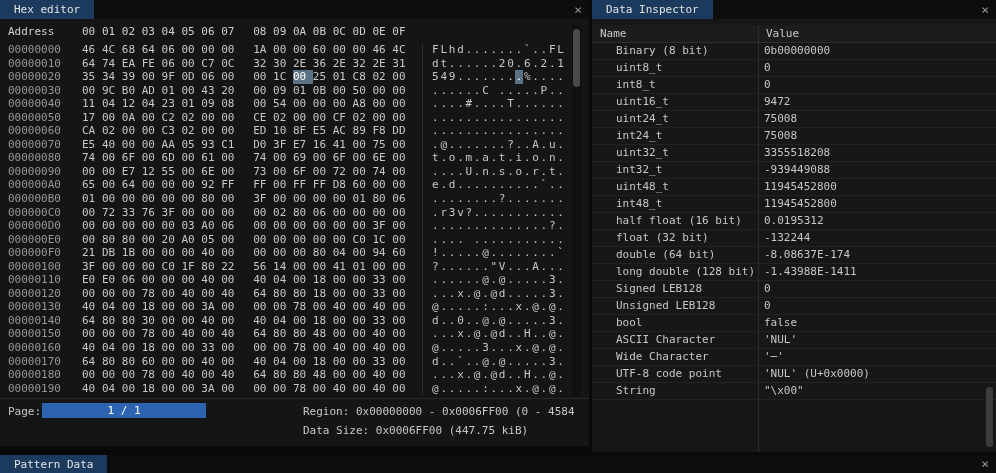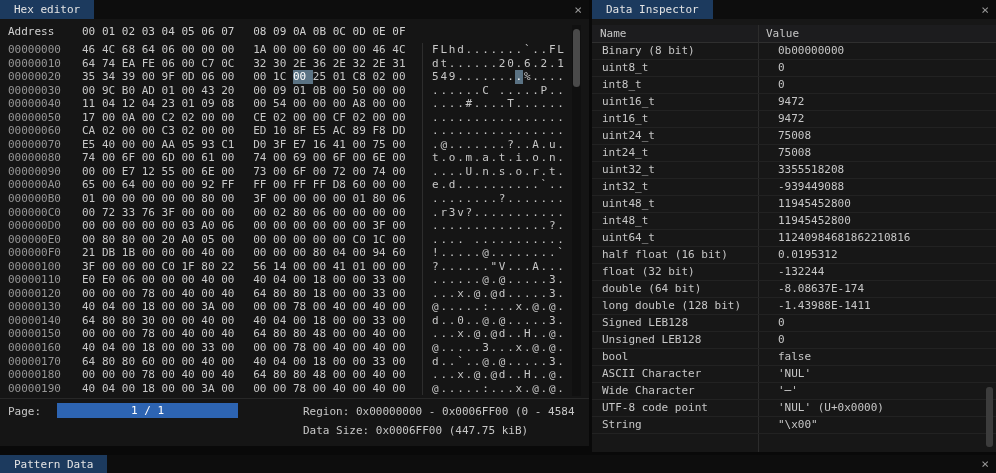--- a/index.html
+++ b/index.html
@@ -27,36 +27,36 @@
   .hex-row .addr{color:#979797}
   .ascii{display:inline-block;margin-left:10px;border-left:1px solid #2d2d2d;padding-left:8px}
   .achar{display:inline-block;width:8.35px;text-align:center}
 
   .hex-scrollbar{position:absolute;right:8px;top:25px;width:9px;height:371px;background:#101010}
   .hex-scrollbar .thumb{position:absolute;left:1px;top:4px;width:7px;height:58px;background:#4a4a4a;border-radius:4px}
 
   
   .hex-footer{position:absolute;left:0;top:398px;width:100%;height:48px;border-top:1px solid #272727}
   .flabel{position:absolute;left:8px;top:6px}
-  .pagebar{position:absolute;left:57px;top:4px;width:181px;height:15px;background:#a16207}
+  .pagebar{position:absolute;left:42px;top:4px;width:164px;height:15px;background:#a16207}
   .pagefill{position:absolute;left:0;top:0;bottom:0;width:100%;background:var(--fill)}
   .pagetext{position:absolute;left:0;top:0;width:100%;text-align:center;line-height:15px;color:#ffffff}
   .fregion{position:absolute;left:303px;top:6px;white-space:nowrap;width:278px;overflow:hidden}
   .fsel{position:absolute;left:8px;top:25px;white-space:nowrap;width:292px;overflow:hidden}
   .fsize{position:absolute;left:303px;top:25px;white-space:nowrap}
 
   
   .insp-head{position:absolute;left:0;top:25px;width:100%;height:18px;background:#1c1c1e;border-bottom:1px solid #2f2f2f;box-sizing:border-box}
   .col-name{position:absolute;left:8px;top:2px}
   .col-value{position:absolute;left:174px;top:2px}
   .insp-vline{position:absolute;left:166px;top:25px;bottom:0;width:1px;background:#2c2c2c}
   .insp-rows{position:absolute;left:0;top:43px;width:100%}
   .insp-row{height:17px;line-height:16px;border-bottom:1px solid #222222;box-sizing:border-box;white-space:nowrap}
-  .iname{display:inline-block;width:166px;padding-left:10px;box-sizing:border-box;overflow:hidden;vertical-align:top}
-  .ivalue{display:inline-block;padding-left:20px;vertical-align:top;overflow:hidden;max-width:220px}
+  .iname{display:inline-block;width:166px;padding-left:24px;box-sizing:border-box;overflow:hidden;vertical-align:top}
+  .ivalue{display:inline-block;padding-left:6px;vertical-align:top;overflow:hidden;max-width:220px}
   .insp-scrollbar{position:absolute;right:2px;top:43px;width:8px;height:409px}
   .insp-scrollbar .thumb{position:absolute;left:0;width:7px;top:344px;height:60px;background:#3c3c3c;border-radius:3px}
 
   
   .pattern-bar{position:absolute;left:0;top:455px;width:996px;height:18px;background:#0d0d0d}
   .pattern-bar .tab{height:18px}
   .pattern-bar .close{top:1px}
 </style>
 </head>
 <body>
@@ -131,28 +131,26 @@
       <span class="col-name">Name</span>
       <span class="col-value">Value</span>
     </div>
     <div class="insp-vline"></div>
 
     <div class="insp-rows">
         <div class="insp-row"><span class="iname">Binary (8 bit)</span><span class="ivalue">0b00000000</span></div>
         <div class="insp-row"><span class="iname">uint8_t</span><span class="ivalue">0</span></div>
         <div class="insp-row"><span class="iname">int8_t</span><span class="ivalue">0</span></div>
         <div class="insp-row"><span class="iname">uint16_t</span><span class="ivalue">9472</span></div>
-        <div class="insp-row"><span class="iname">int16_t</span><span class="ivalue">9472</span></div>
         <div class="insp-row"><span class="iname">uint24_t</span><span class="ivalue">75008</span></div>
         <div class="insp-row"><span class="iname">int24_t</span><span class="ivalue">75008</span></div>
         <div class="insp-row"><span class="iname">uint32_t</span><span class="ivalue">3355518208</span></div>
         <div class="insp-row"><span class="iname">int32_t</span><span class="ivalue">-939449088</span></div>
         <div class="insp-row"><span class="iname">uint48_t</span><span class="ivalue">11945452800</span></div>
         <div class="insp-row"><span class="iname">int48_t</span><span class="ivalue">11945452800</span></div>
-        <div class="insp-row"><span class="iname">uint64_t</span><span class="ivalue">11240984681862210816</span></div>
         <div class="insp-row"><span class="iname">half float (16 bit)</span><span class="ivalue">0.0195312</span></div>
         <div class="insp-row"><span class="iname">float (32 bit)</span><span class="ivalue">-132244</span></div>
         <div class="insp-row"><span class="iname">double (64 bit)</span><span class="ivalue">-8.08637E-174</span></div>
         <div class="insp-row"><span class="iname">long double (128 bit)</span><span class="ivalue">-1.43988E-1411</span></div>
         <div class="insp-row"><span class="iname">Signed LEB128</span><span class="ivalue">0</span></div>
         <div class="insp-row"><span class="iname">Unsigned LEB128</span><span class="ivalue">0</span></div>
         <div class="insp-row"><span class="iname">bool</span><span class="ivalue">false</span></div>
         <div class="insp-row"><span class="iname">ASCII Character</span><span class="ivalue">'NUL'</span></div>
         <div class="insp-row"><span class="iname">Wide Character</span><span class="ivalue">'─'</span></div>
         <div class="insp-row"><span class="iname">UTF-8 code point</span><span class="ivalue">'NUL' (U+0x0000)</span></div>

